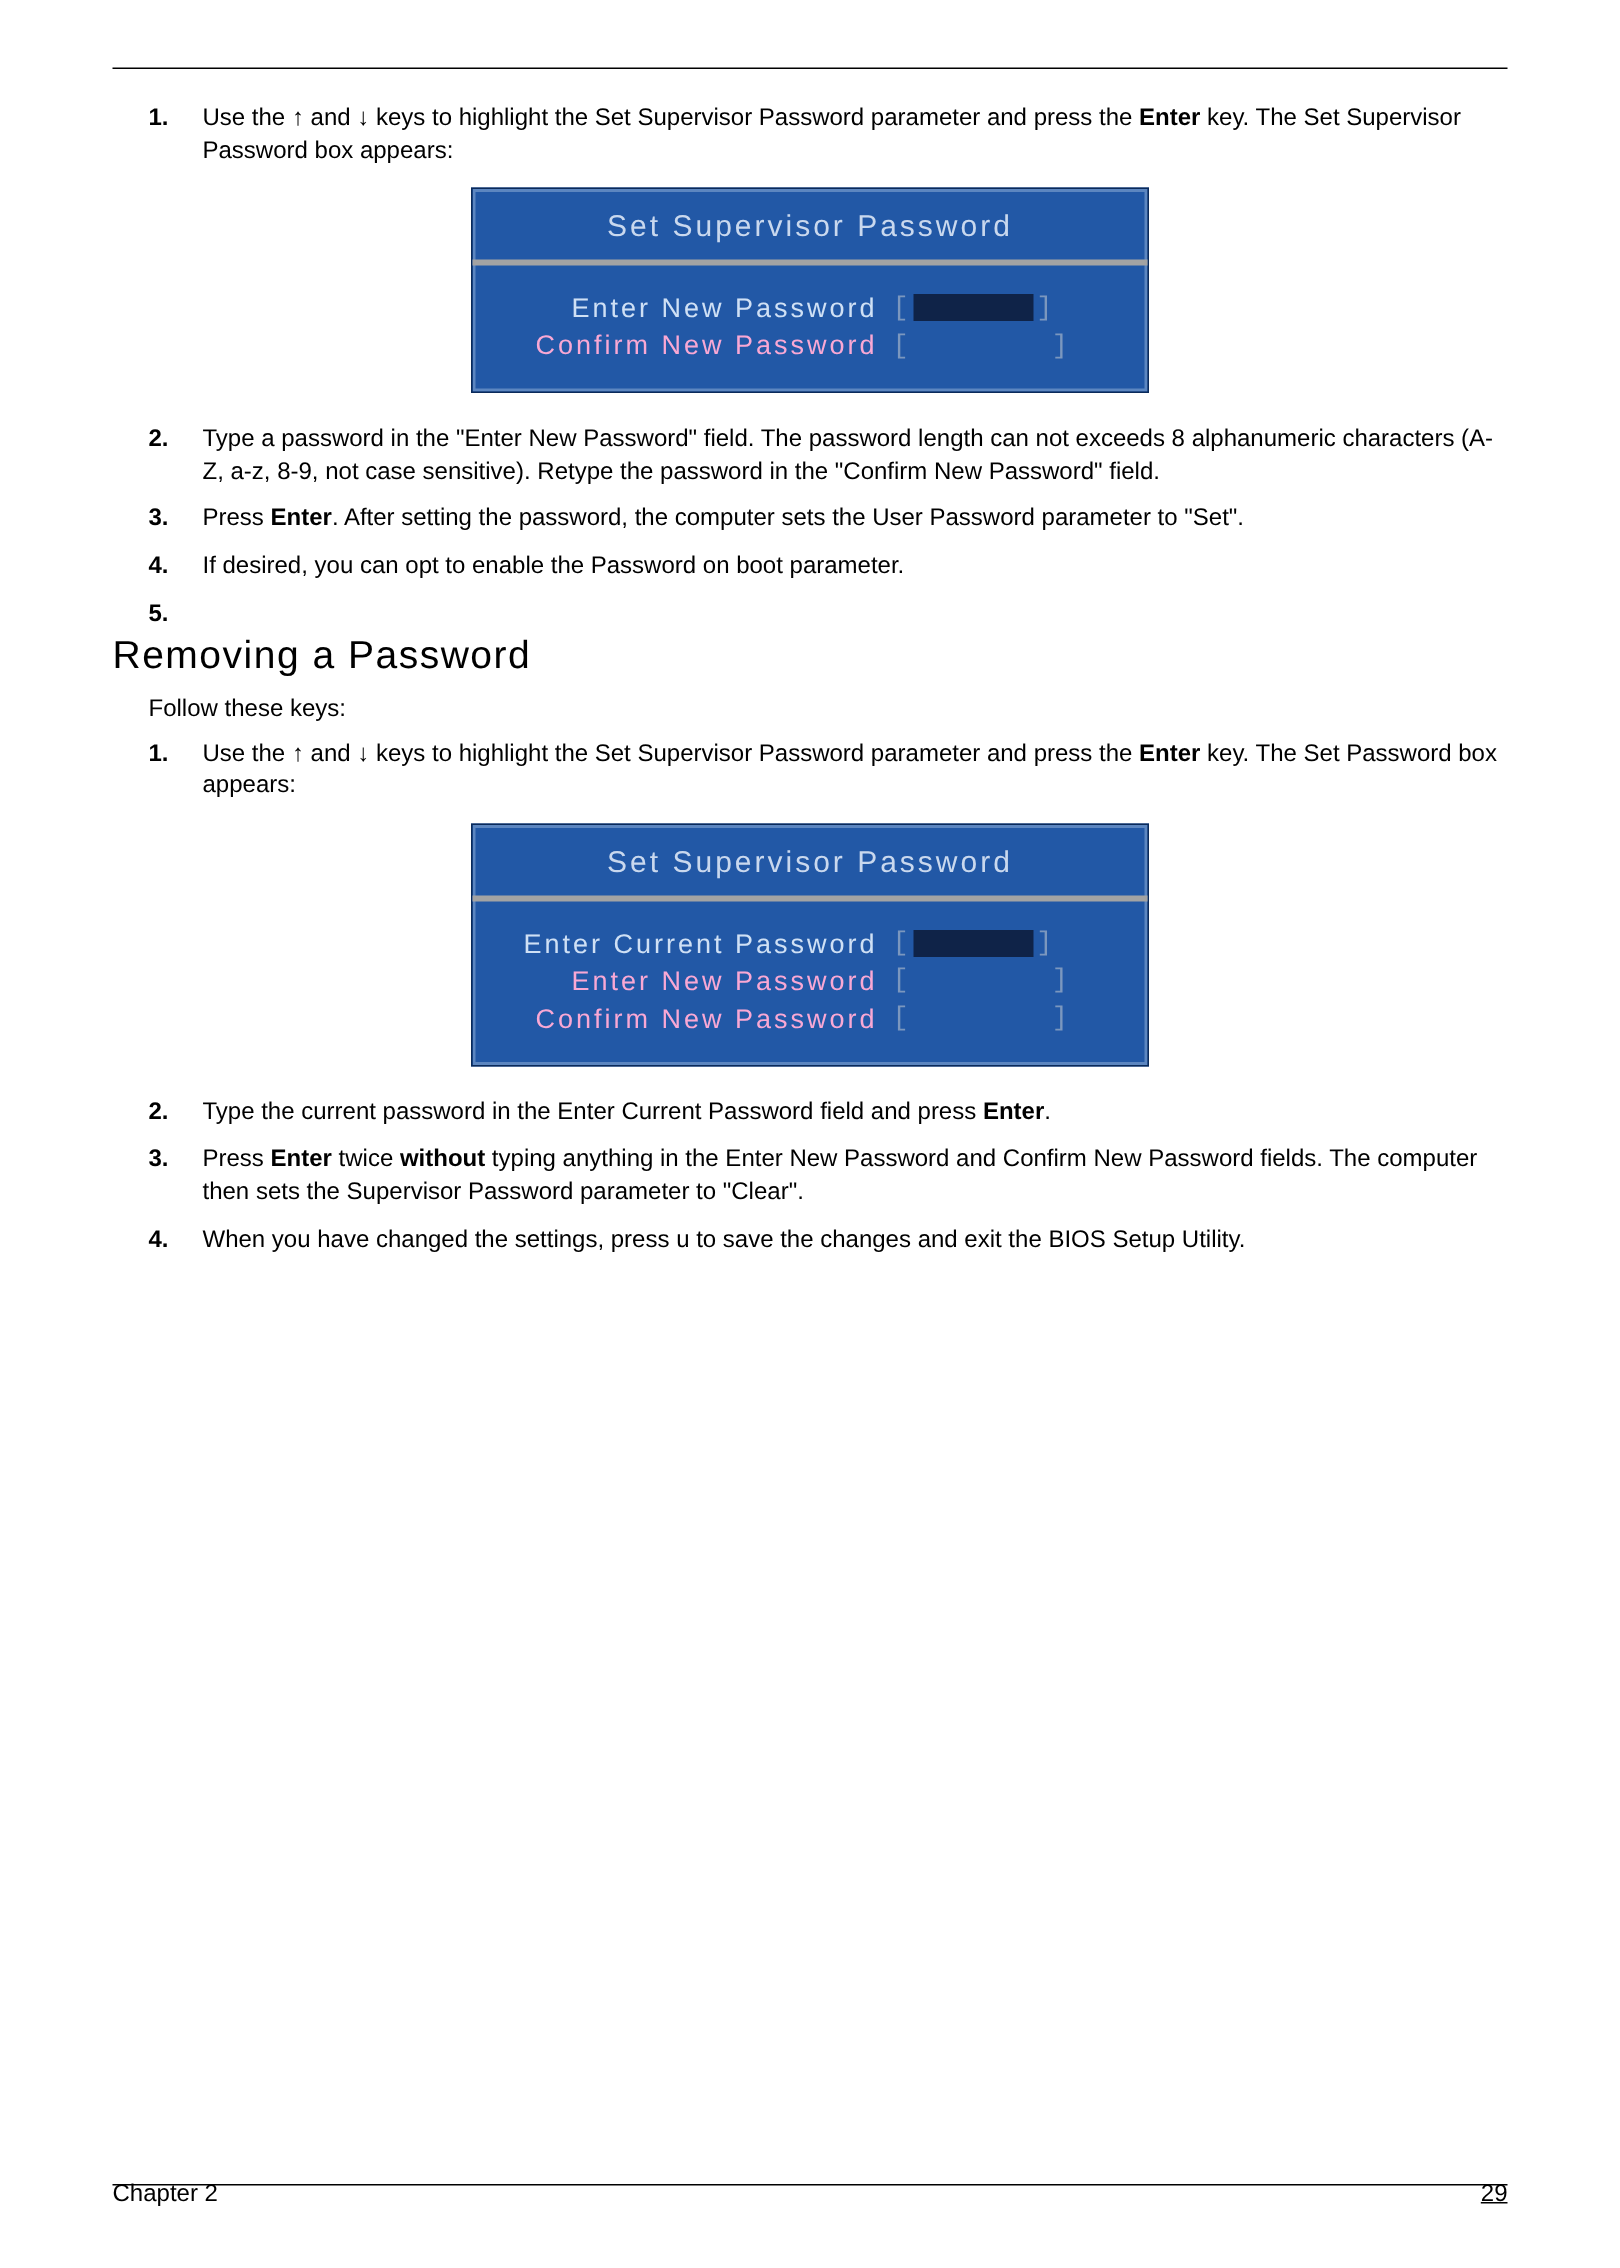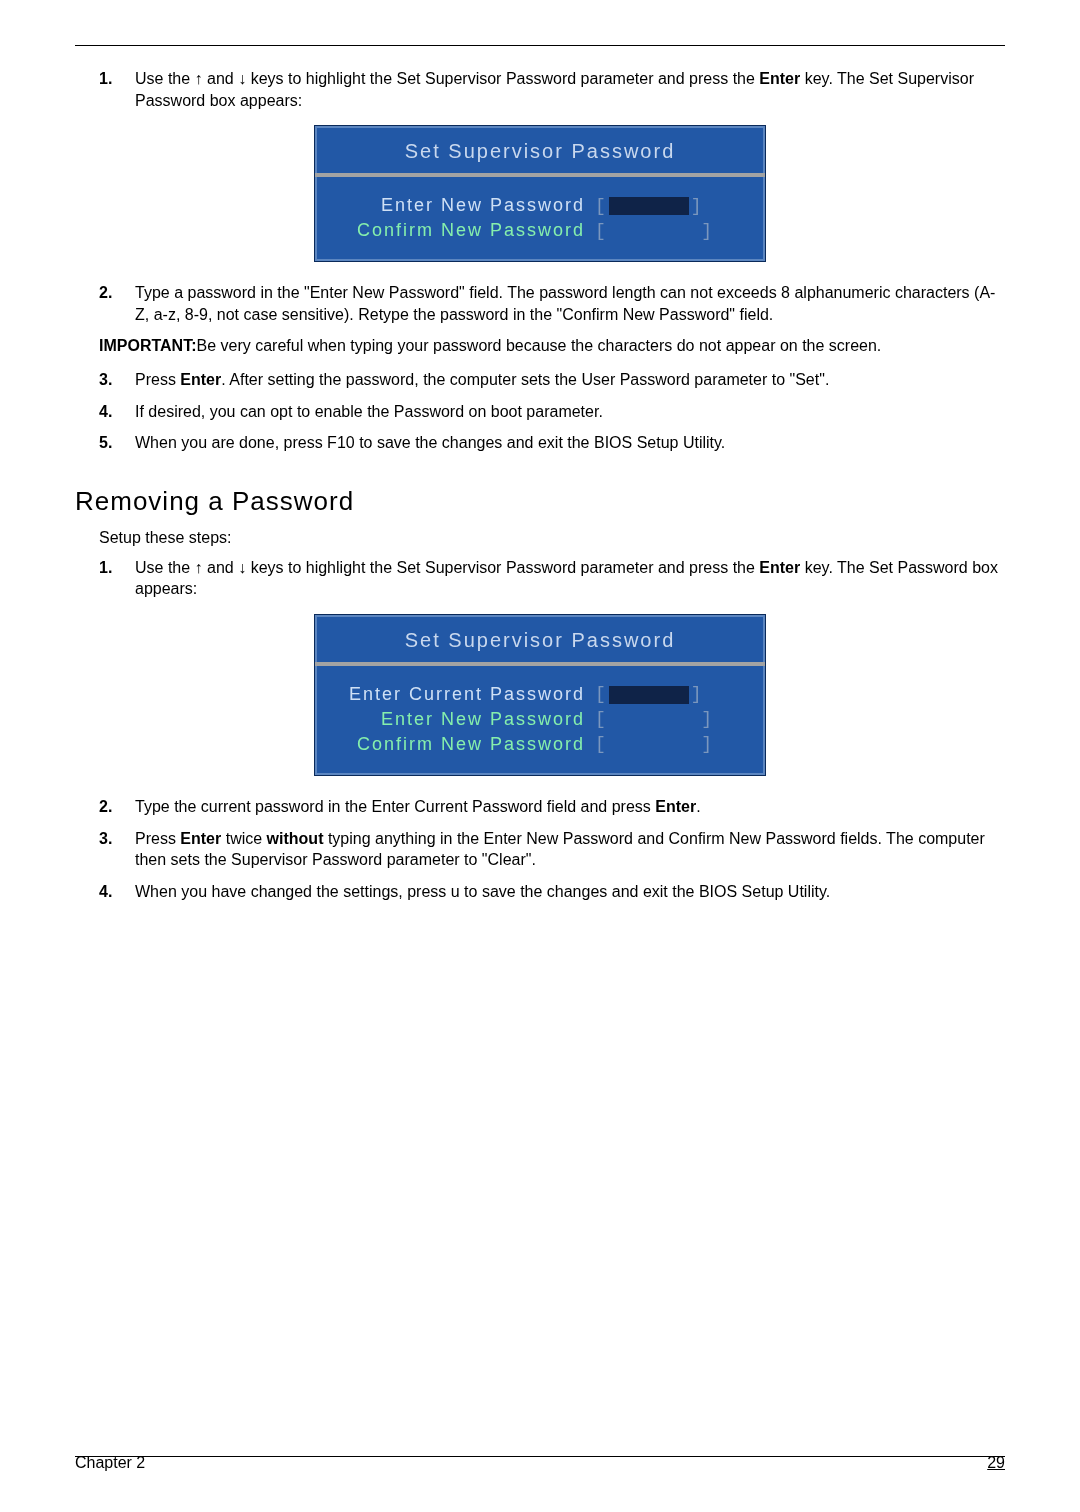--- a/index.html
+++ b/index.html
@@ -89,21 +89,21 @@
     padding: 2px 4px;
   }
   .bios-label {
     color: #cfe0f5;
     font-size: 18px;
     text-align: right;
     flex: 1;
     padding-right: 10px;
     white-space: nowrap;
   }
-  .bios-row.dim .bios-label { color: #86efac; }
+  .bios-row.dim .bios-label { color: #f9a8d4; }
   .bios-field {
     color: #7b97be;
     font-size: 18px;
     width: 140px;
     white-space: pre;
     font-family: "Courier New", monospace;
     letter-spacing: 1px;
   }
   .bios-field.active .inner {
     display: inline-block;
@@ -159,43 +159,39 @@
     </div>
   </div>
 
   <ol class="steps">
     <li>
       <span class="num">2.</span>
       <span>Type a password in the "Enter New Password" field. The password length can not exceeds 8 alphanumeric characters (A-Z, a-z, 8-9, not case sensitive). Retype the password in the "Confirm New Password" field.</span>
     </li>
   </ol>
 
-  <div class="important">
-    <b>IMPORTANT:</b><span>Be very careful when typing your password because the characters do not appear on the screen.</span>
-  </div>
 
   <ol class="steps">
     <li>
       <span class="num">3.</span>
       <span>
         <span>Press </span><b>Enter</b><span>. After setting the password, the computer sets the User Password parameter to "Set".</span>
       </span>
     </li>
     <li>
       <span class="num">4.</span>
       <span>If desired, you can opt to enable the Password on boot parameter.</span>
     </li>
     <li>
       <span class="num">5.</span>
-      <span>When you are done, press F10 to save the changes and exit the BIOS Setup Utility.</span>
     </li>
   </ol>
 
   <h2 class="section">Removing a Password</h2>
-  <div class="follow">Setup these steps:</div>
+  <div class="follow">Follow these keys:</div>
 
   <ol class="steps">
     <li>
       <span class="num">1.</span>
       <span>
         <span>Use the </span><span class="arrow">↑</span><span> and </span><span class="arrow">↓</span><span> keys to highlight the Set Supervisor Password parameter and press the </span><b>Enter</b><span> key. The Set Password box appears:</span>
       </span>
     </li>
   </ol>
 

